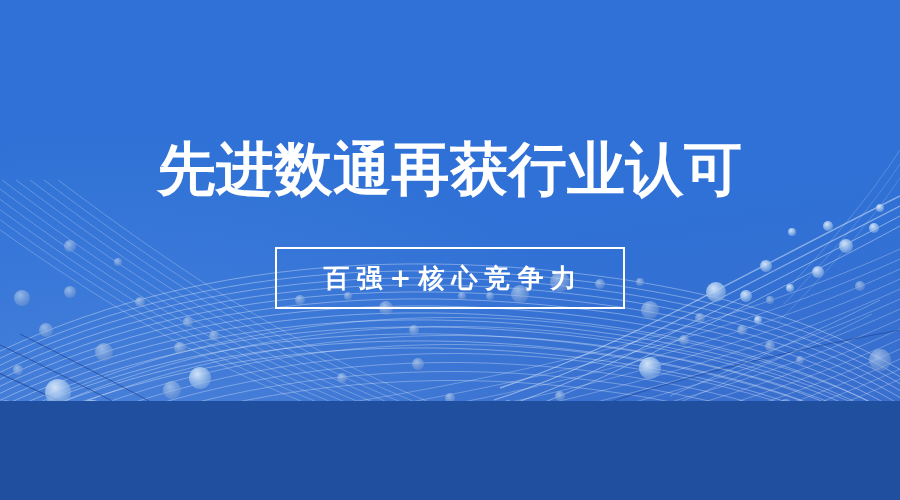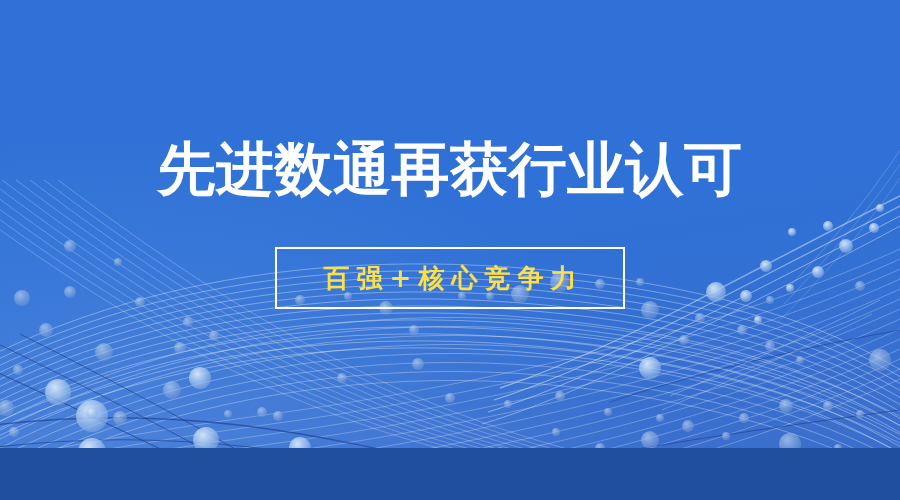--- a/index.html
+++ b/index.html
@@ -6,21 +6,21 @@
     margin: 0;
     padding: 0;
     background: #1f4f9e;
   }
   body {
     font-family: "Liberation Sans", sans-serif;
   }
   #banner {
     position: relative;
     width: 900px;
-    height: 448px;
+    height: 401px;
     overflow: hidden;
     background: #2f71d6;
   }
   .layer {
     position: absolute;
     inset: 0;
     width: 900px;
     height: 500px;
     pointer-events: none;
   }
@@ -50,21 +50,21 @@
     box-sizing: border-box;
     border: 2px solid #ffffff;
     display: flex;
     align-items: center;
     justify-content: center;
   }
   #subtitle-text {
     font-family: "DejaVu Serif", "Liberation Serif", serif;
     font-weight: 700;
     font-size: 26px;
-    color: #fde047;
+    color: #ffffff;
     letter-spacing: 7px;
     text-indent: 7px;
     white-space: nowrap;
   }
 </style>
 </head>
 <body>
 
 <div id="banner">
 

